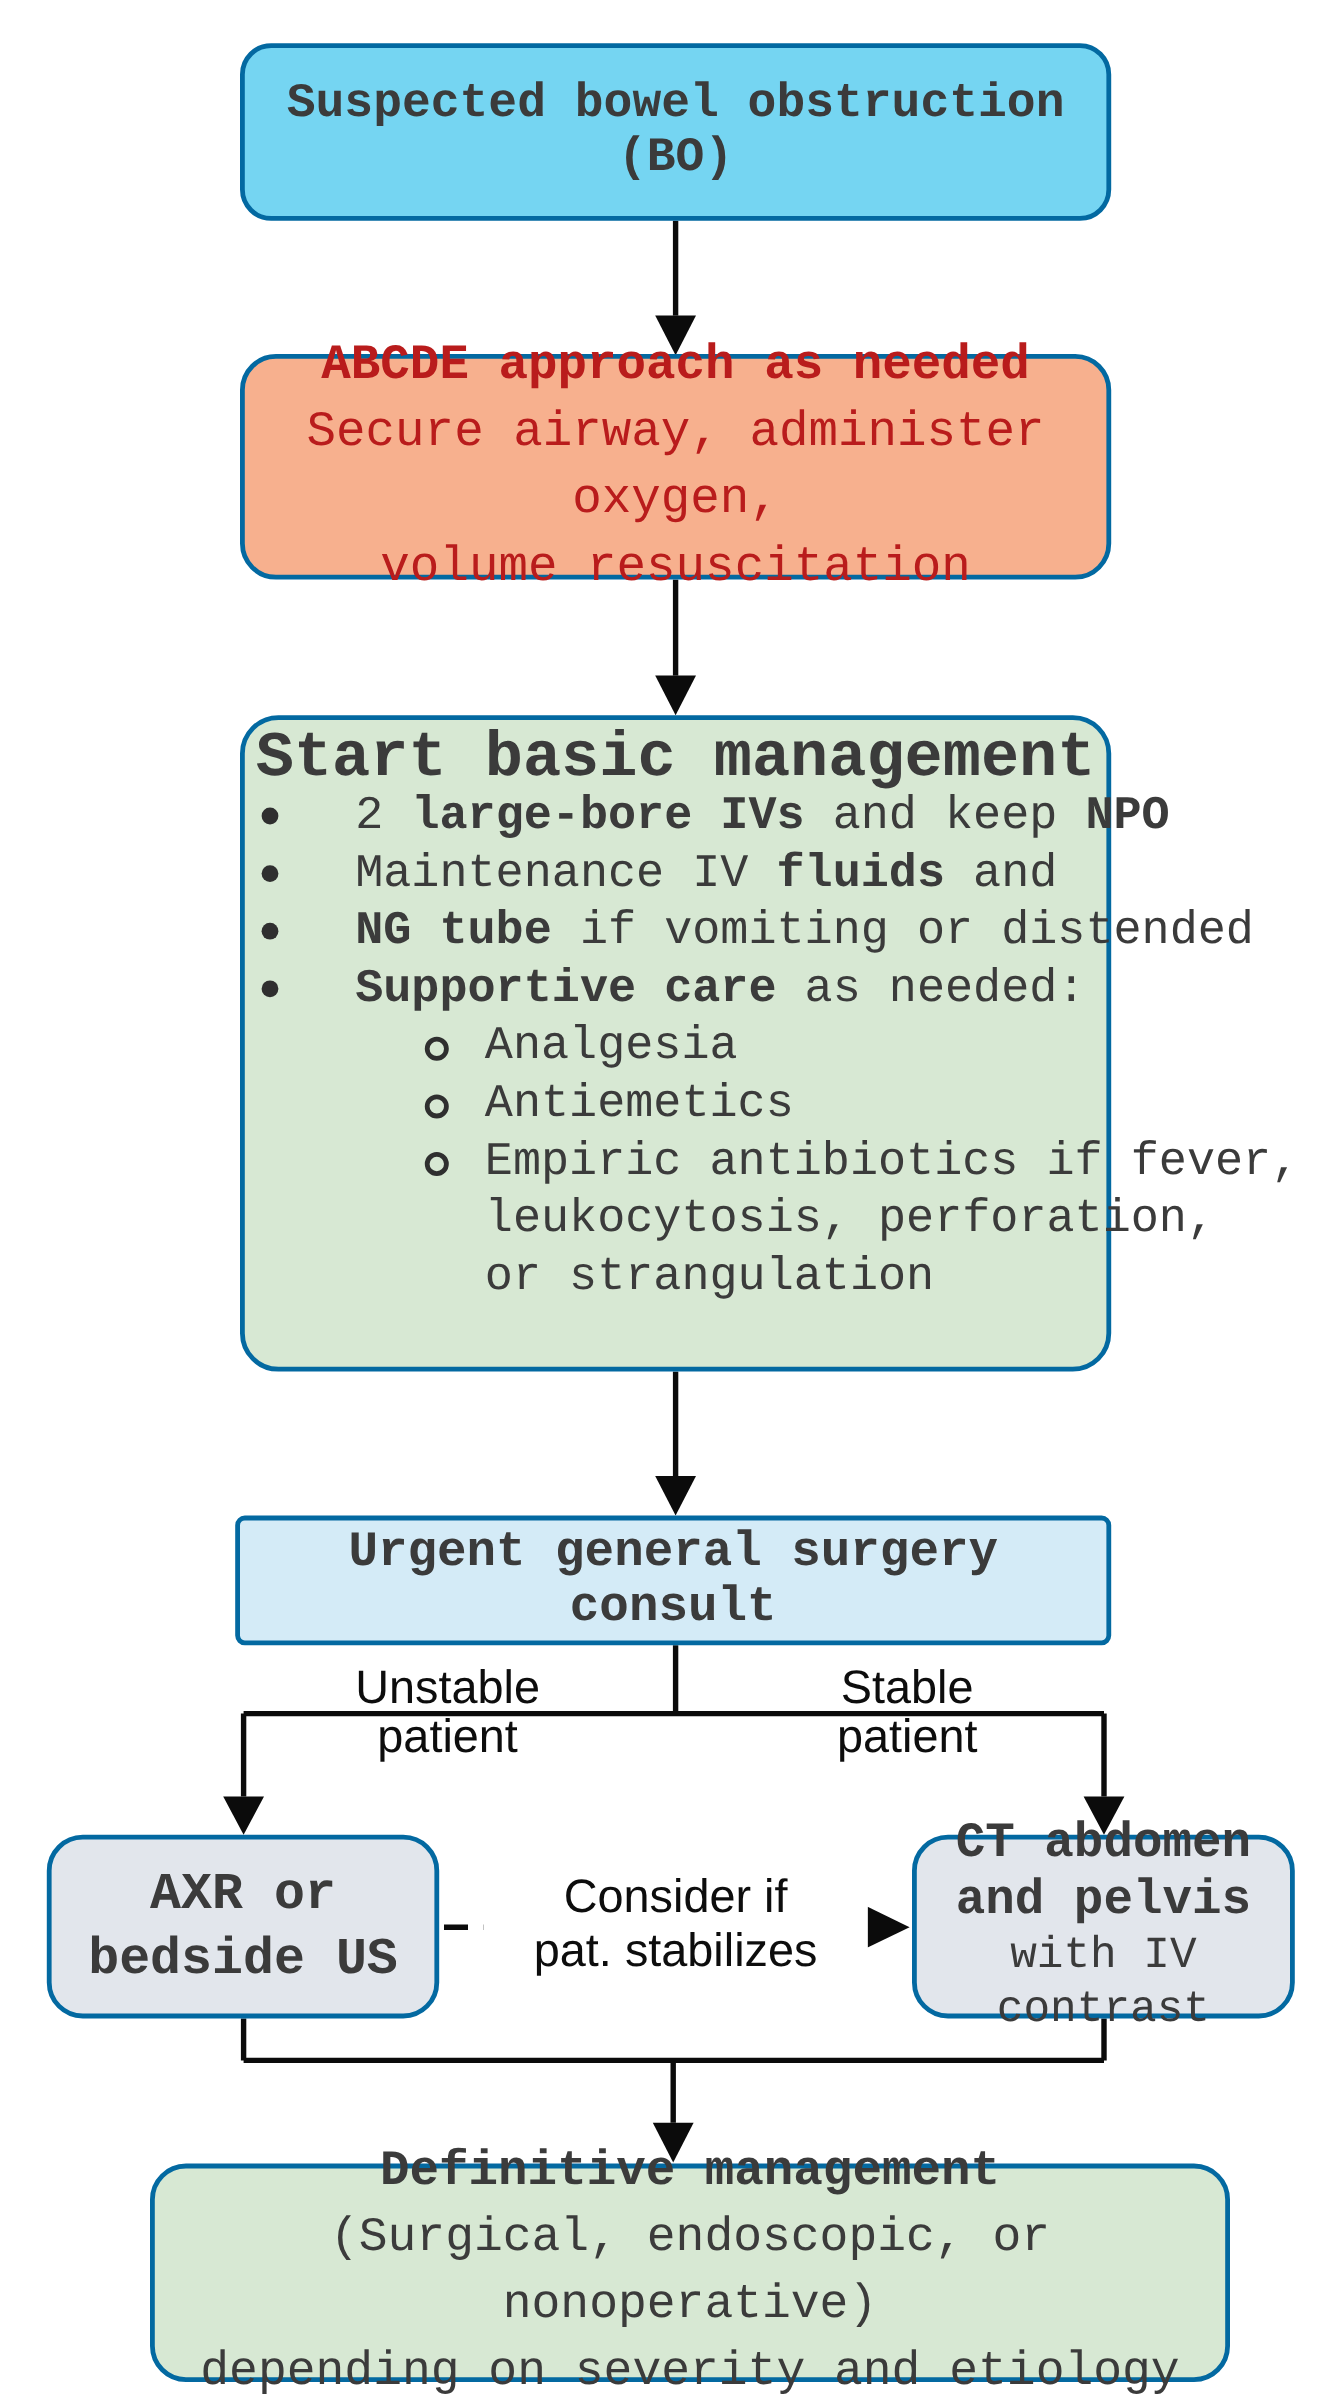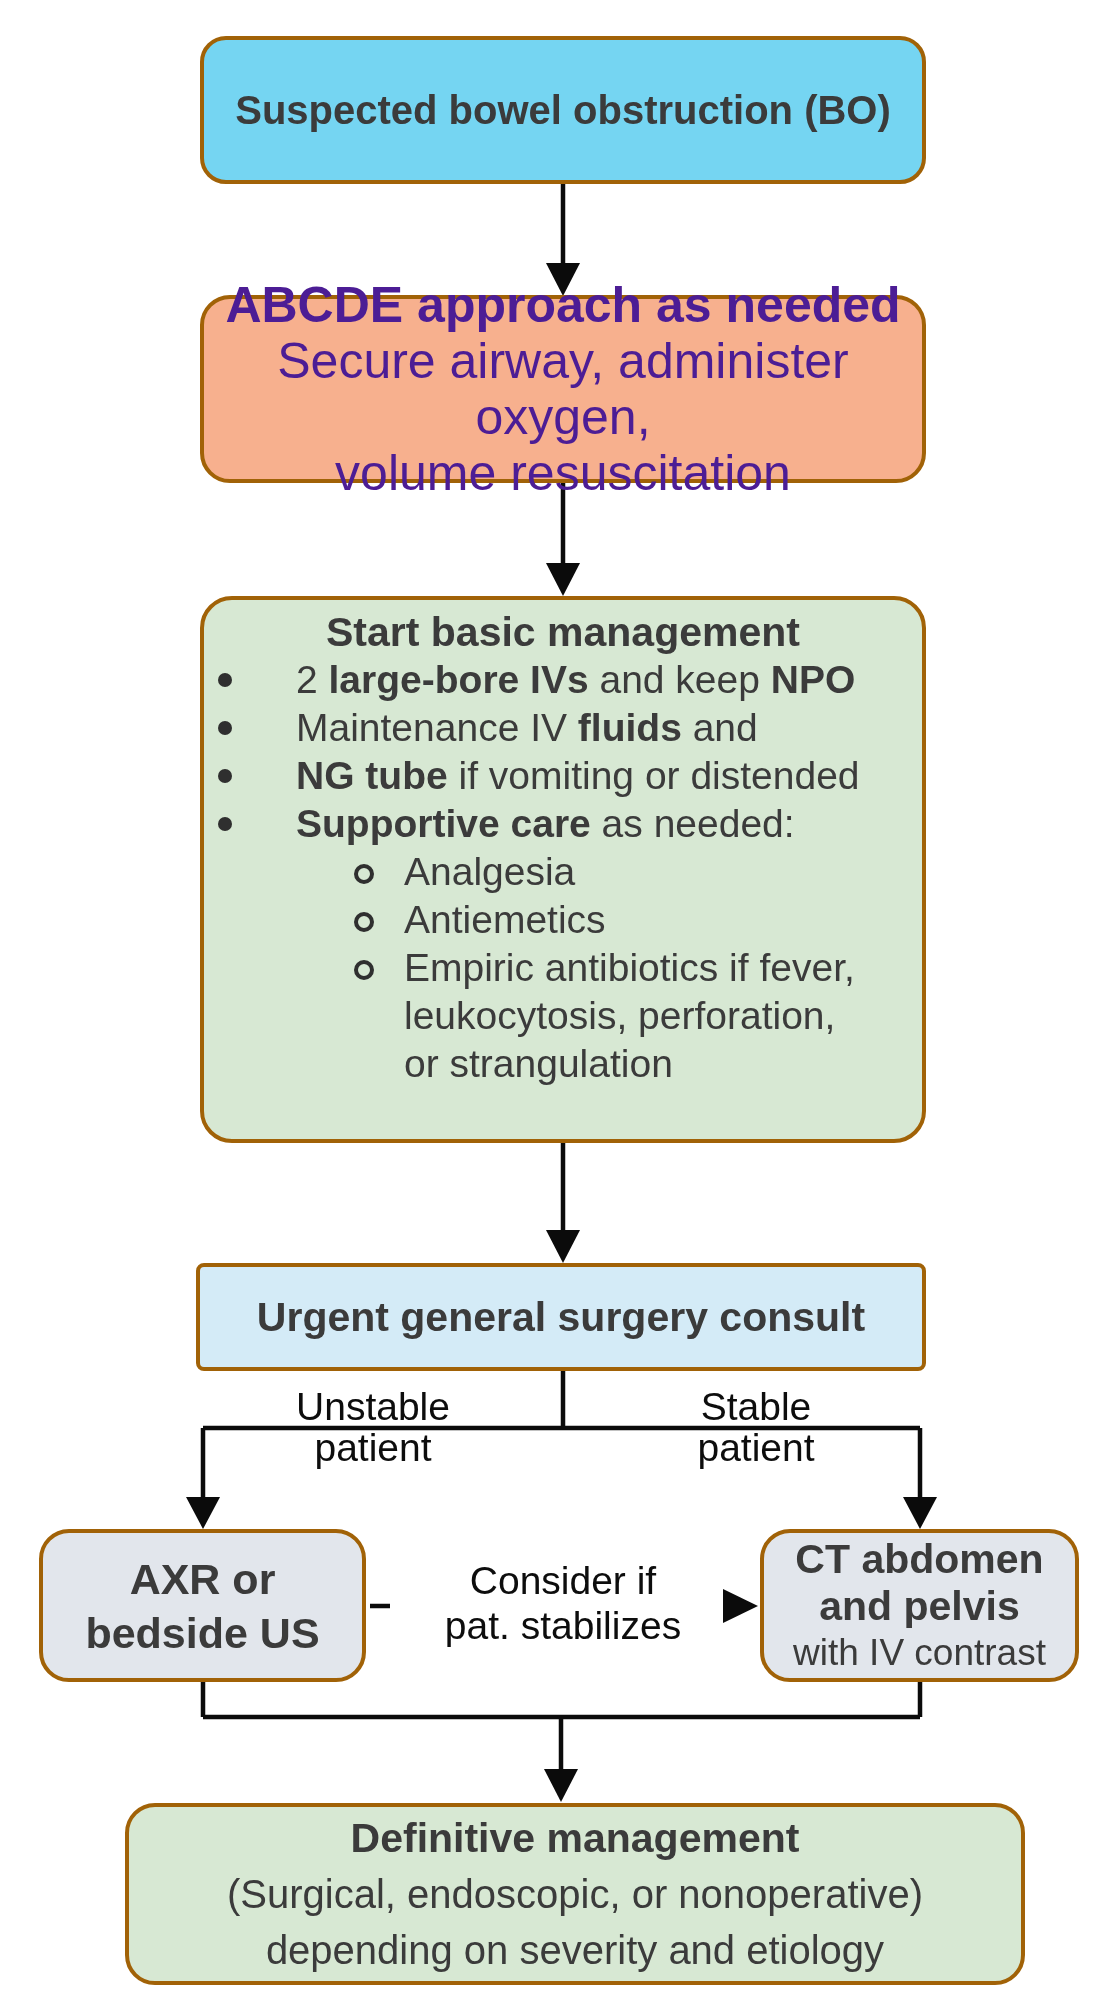--- a/index.html
+++ b/index.html
@@ -1,33 +1,33 @@
 <!DOCTYPE html>
 <html><head>
 <meta charset="utf-8">
 <style>
   html,body{margin:0;padding:0;background:#ffffff;}
   .canvas{position:relative;width:1101px;height:1999px;background:#ffffff;
           font-family:"Liberation Sans",sans-serif;overflow:hidden;}
   svg.connectors{position:absolute;left:0;top:0;width:1101px;height:1999px;}
 
-  .node{position:absolute;box-sizing:border-box;border:4px solid #a16207;
+  .node{position:absolute;box-sizing:border-box;border:4px solid #0369a1;
         display:flex;flex-direction:column;align-items:center;justify-content:center;
-        text-align:center;color:#3b3b3b;}
+        text-align:center;color:#3b3b3b;font-family:Liberation Mono, monospace;}
   .b{font-weight:bold;}
 
   #node-suspected{left:200px;top:36px;width:726px;height:148px;background:#75D5F2;
         border-radius:26px;font-size:40px;font-weight:bold;}
   #node-abcde{left:200px;top:295px;width:726px;height:188px;background:#F7B08E;
-        border-radius:30px;font-size:50px;color:#4c1d95;line-height:56px;}
+        border-radius:30px;font-size:41px;color:#b91c1c;line-height:56px;}
   #node-basic{left:200px;top:596px;width:726px;height:547px;background:#D7E8D3;
         border-radius:32px;font-size:39px;justify-content:flex-start;
         align-items:stretch;padding:8px 0 0 0;text-align:left;}
   #node-basic .row{position:relative;height:48px;line-height:48px;white-space:nowrap;}
-  #node-basic .row.title{text-align:center;font-weight:bold;font-size:41px;}
+  #node-basic .row.title{text-align:center;font-weight:bold;font-size:53px;}
   #node-basic .brow{padding-left:92px;}
   #node-basic .srow{padding-left:200px;}
   #node-basic .dot{position:absolute;left:14px;top:17px;width:14px;height:14px;
         border-radius:50%;background:#2f2f2f;}
   #node-basic .circ{position:absolute;left:150px;top:16px;width:12px;height:12px;
         border-radius:50%;border:4px solid #2f2f2f;background:transparent;}
   #node-consult{left:196px;top:1263px;width:730px;height:108px;background:#D4EBF7;
         border-radius:8px;font-size:41px;font-weight:bold;}
   #node-axr{left:39px;top:1529px;width:327px;height:153px;background:#E2E6EC;
         border-radius:30px;font-size:43px;font-weight:bold;line-height:54px;}

